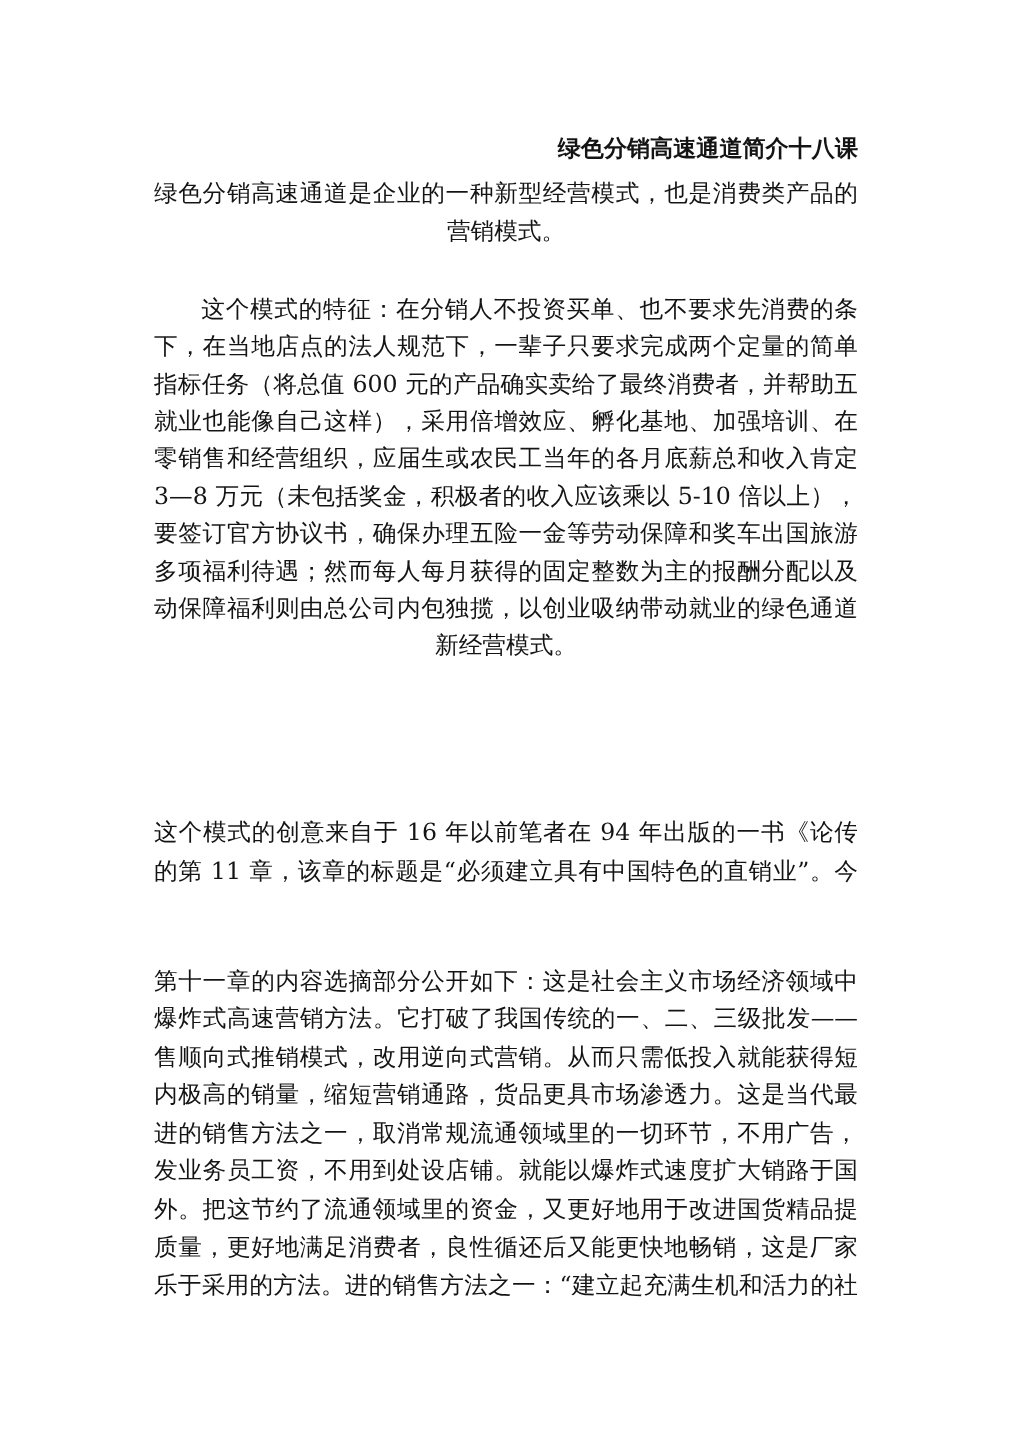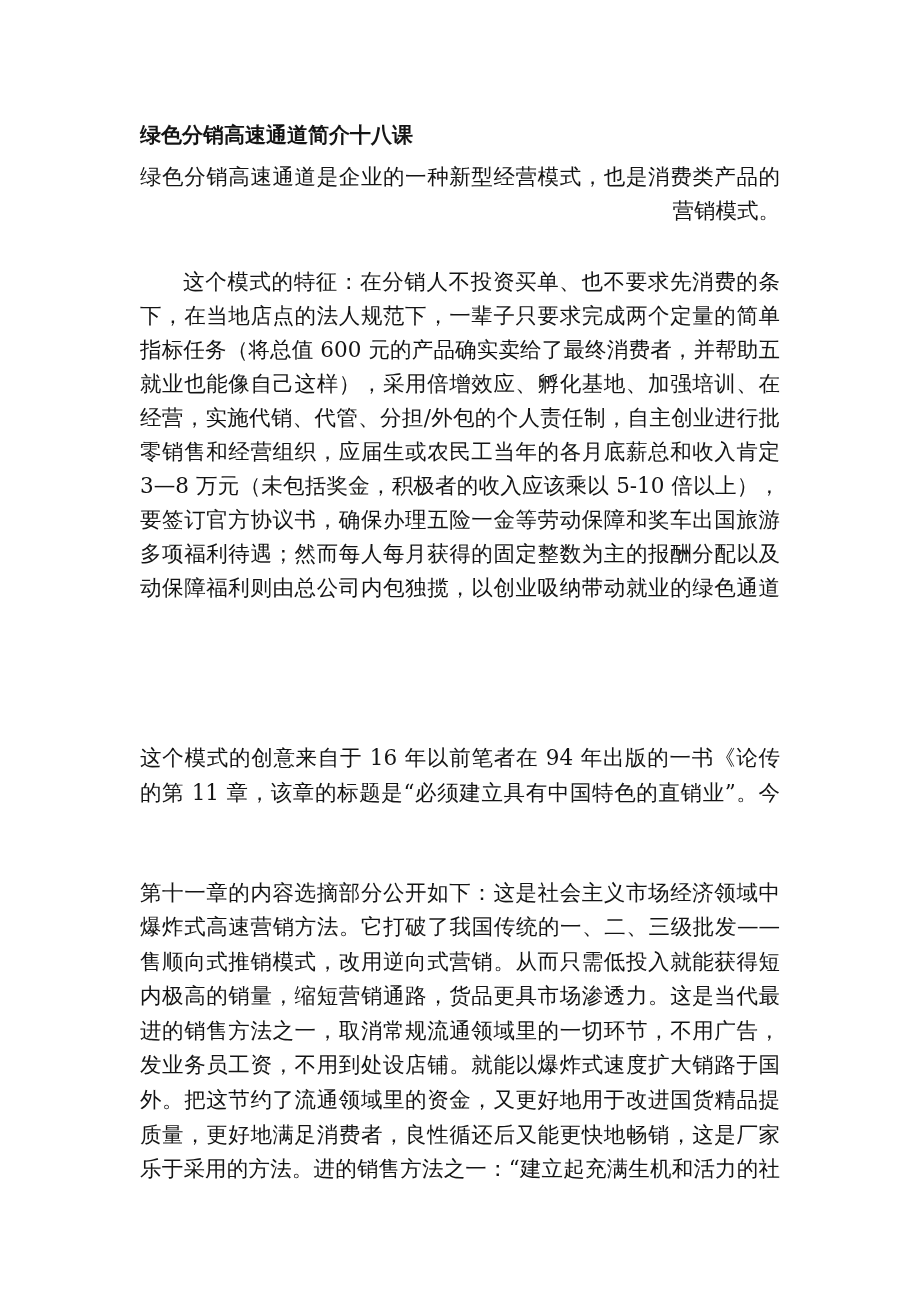--- a/index.html
+++ b/index.html
@@ -15,21 +15,21 @@
       overflow: hidden;
       color: #141414;
     }
     .title {
       position: absolute;
       left: 140px;
       top: 118px;
       width: 640px;
       height: 34px;
       line-height: 34px;
-      text-align: left;
+      text-align: right;
       font-family: "DejaVu Sans", "Liberation Sans", sans-serif;
       font-weight: bold;
       font-size: 21px;
       white-space: nowrap;
     }
     .para {
       position: absolute;
       left: 140px;
       width: 640px;
       font-family: "DejaVu Serif", "Liberation Serif", serif;
@@ -39,21 +39,21 @@
       display: block;
       white-space: nowrap;
       overflow: hidden;
     }
     .line.full {
       text-align: justify;
       text-align-last: justify;
       white-space: normal;
     }
     .line.last {
-      text-align: right;
+      text-align: center;
     }
     .line.indent {
       padding-left: 43px;
     }
     #p1 { top: 160px; line-height: 34px; }
     #p1 .line { height: 34px; }
     #p2 { top: 264.5px; line-height: 34.1px; }
     #p2 .line { height: 34.1px; }
     #p3 { top: 739.5px; line-height: 35px; }
     #p3 .line { height: 35px; }
@@ -70,26 +70,26 @@
   <div class="para" id="p1">
     <span class="line full">绿色分销高速通道是企业的一种新型经营模式，也是消费类产品的新</span>
     <span class="line last">营销模式。</span>
   </div>
 
   <div class="para" id="p2">
     <span class="line full indent">这个模式的特征：在分销人不投资买单、也不要求先消费的条件</span>
     <span class="line full">下，在当地店点的法人规范下，一辈子只要求完成两个定量的简单小</span>
     <span class="line full">指标任务（将总值 600 元的产品确实卖给了最终消费者，并帮助五人</span>
     <span class="line full">就业也能像自己这样），采用倍增效应、孵化基地、加强培训、在家</span>
-    <span class="line full">经营，实施代销、代管、分担/外包的个人责任制，自主创业进行批</span>
     <span class="line full">零销售和经营组织，应届生或农民工当年的各月底薪总和收入肯定在</span>
     <span class="line full">3—8 万元（未包括奖金，积极者的收入应该乘以 5-10 倍以上），还</span>
     <span class="line full">要签订官方协议书，确保办理五险一金等劳动保障和奖车出国旅游等</span>
     <span class="line full">多项福利待遇；然而每人每月获得的固定整数为主的报酬分配以及劳</span>
     <span class="line full">动保障福利则由总公司内包独揽，以创业吸纳带动就业的绿色通道创</span>
+    <span class="line last">新经营模式。</span>
   </div>
 
   <div class="para" id="p3">
     <span class="line full">这个模式的创意来自于 16 年以前笔者在 94 年出版的一书《论传销》</span>
     <span class="line full">的第 11 章，该章的标题是“必须建立具有中国特色的直销业”。今日</span>
   </div>
 
   <div class="para" id="p4">
     <span class="line full">第十一章的内容选摘部分公开如下：这是社会主义市场经济领域中的</span>
     <span class="line full">爆炸式高速营销方法。它打破了我国传统的一、二、三级批发——零</span>

